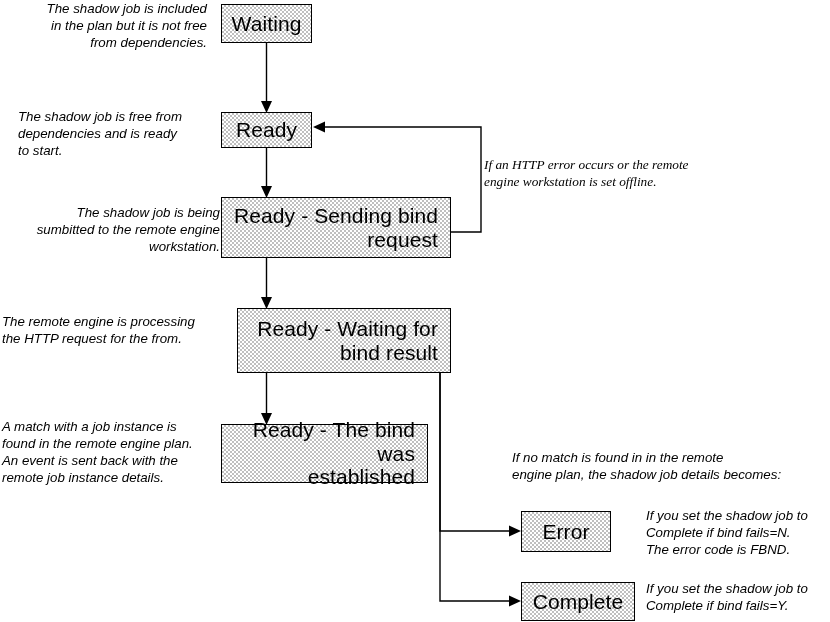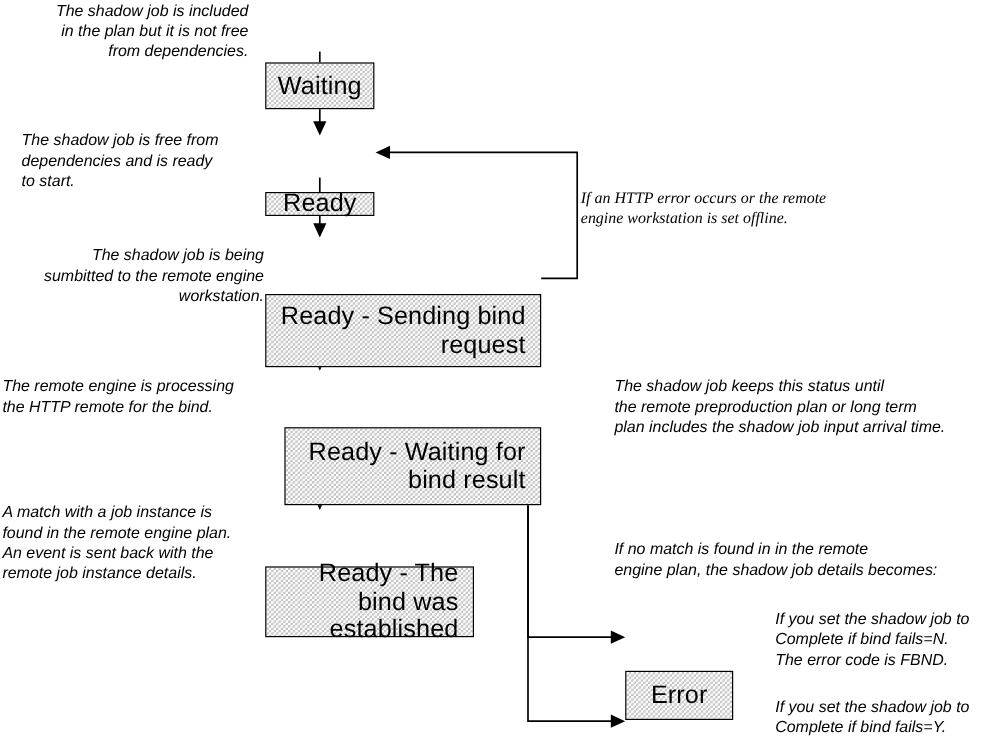--- a/index.html
+++ b/index.html
@@ -25,21 +25,20 @@
     background-position:0 0,2px 2px;
     display:flex;
     align-items:center;
     justify-content:center;
     color:#000;
     font-size:21px;
     line-height:1.12;
     text-align:center;
     padding:0 4px;
     letter-spacing:.1px;
-    margin-top:48px;
   }
   .node.two-line{text-align:right;justify-content:flex-end;padding-right:12px;}
   .node .label{display:block;white-space:pre-line;}
 
   
   .note{
     position:absolute;
     font-style:italic;
     font-size:13.3px;
     line-height:1.27;
@@ -92,35 +91,35 @@
     <g>
       <polyline points="440,373 440,601 512,601"></polyline>
       <polygon points="521,601 509,595.5 509,606.5"></polygon>
     </g>
   </svg>
 
   <div class="node" style="left:221px;top:4px;width:91px;height:39px;">
     <span class="label">Waiting</span>
   </div>
 
-  <div class="node" style="left:221px;top:112px;width:91px;height:20px;">
+  <div class="node" style="left:221px;top:112px;width:91px;height:36px;">
     <span class="label">Ready</span>
   </div>
 
   <div class="node two-line" style="left:221px;top:197px;width:230px;height:61px;">
     <span class="label">Ready - Sending bind
 request</span>
   </div>
 
   <div class="node two-line" style="left:237px;top:308px;width:214px;height:65px;">
     <span class="label">Ready - Waiting for
 bind result</span>
   </div>
 
-  <div class="node two-line" style="left:221px;top:424px;width:174px;height:59px;">
+  <div class="node two-line" style="left:221px;top:424px;width:207px;height:59px;">
     <span class="label">Ready - The bind was
 established</span>
   </div>
 
   <div class="node" style="left:521px;top:511px;width:90px;height:41px;">
     <span class="label">Error</span>
   </div>
 
   <div class="node" style="left:521px;top:582px;width:114px;height:39px;align-items:center;">
     <span class="label">Complete</span>
@@ -132,33 +131,30 @@
 
   <div class="note" style="left:18px;top:109px;width:205px;">The shadow job is free from
 dependencies and is ready
 to start.</div>
 
   <div class="note" style="left:2px;top:205px;width:218px;text-align:right;">The shadow job is being
 sumbitted to the remote engine
 workstation.</div>
 
   <div class="note" style="left:2px;top:314px;width:220px;">The remote engine is processing
-the HTTP remote for the bind.</div>
+the HTTP request for the from.</div>
 
   <div class="note" style="left:2px;top:419px;width:218px;">A match with a job instance is
 found in the remote engine plan.
 An event is sent back with the
 remote job instance details.</div>
 
   <div class="note" style="left:484px;top:157px;width:310px;font-family:Liberation Serif, serif;">If an HTTP error occurs or the remote
 engine workstation is set offline.</div>
 
-  <div class="note" style="left:512px;top:314px;width:318px;">The shadow job keeps this status until
-the remote preproduction plan or long term
-plan includes the shadow job input arrival time.</div>
 
   <div class="note" style="left:512px;top:450px;width:312px;">If no match is found in in the remote
 engine plan, the shadow job details becomes:</div>
 
   <div class="note" style="left:646px;top:508px;width:184px;">If you set the shadow job to
 Complete if bind fails=N.
 The error code is FBND.</div>
 
   <div class="note" style="left:646px;top:581px;width:184px;">If you set the shadow job to
 Complete if bind fails=Y.</div>

